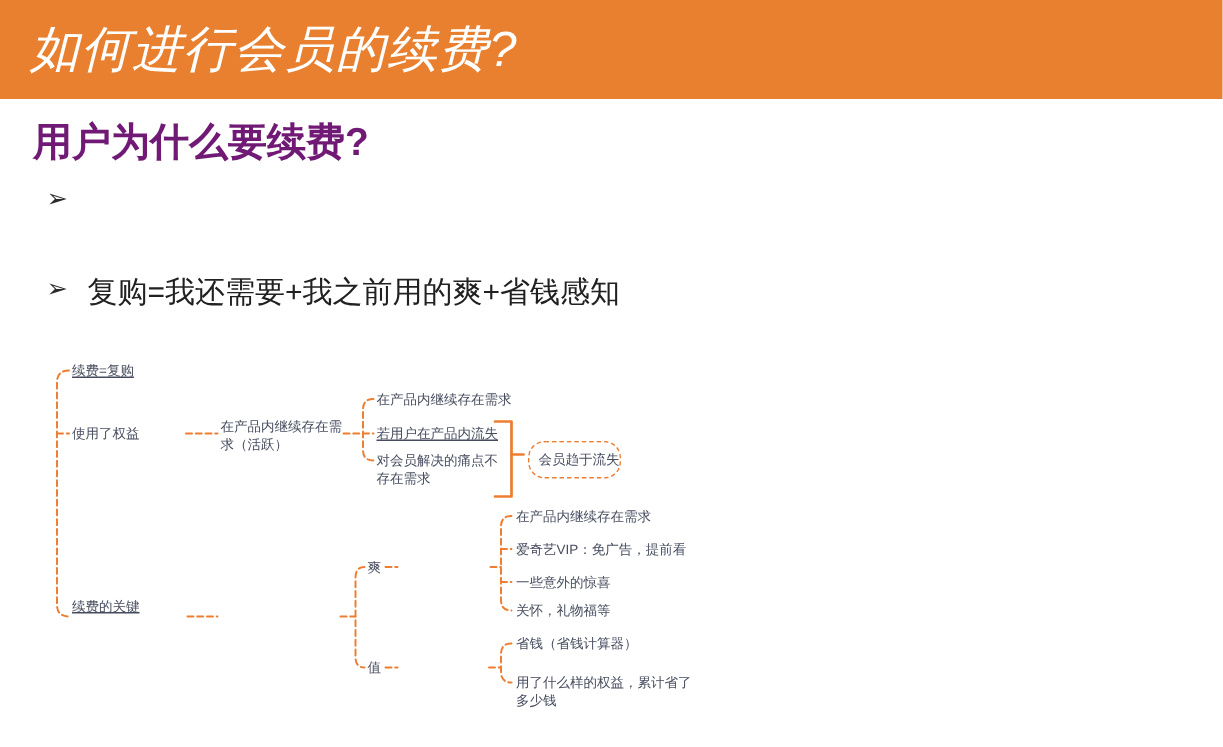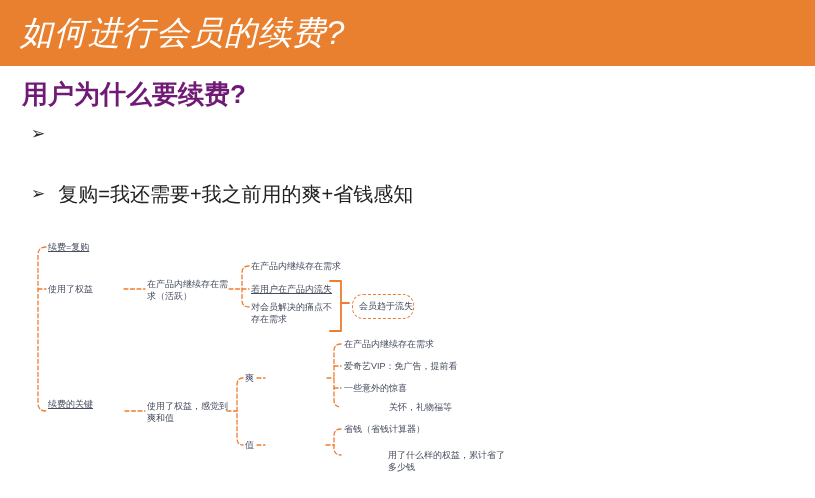--- a/index.html
+++ b/index.html
@@ -98,35 +98,34 @@
         <path d="M330,281 L341,281 L341,331 L330,331"></path>
         <path d="M341,303 L349,303"></path>
       </g>
     </svg>
 
     <div class="mnode" style="left:48px; top:241px;text-decoration:underline;">续费=复购</div>
     <div class="mnode" style="left:48px; top:283px;">使用了权益</div>
     <div class="mnode" style="left:48px; top:398px;text-decoration:underline;">续费的关键</div>
 
     <div class="mnode wrap" style="left:147px; top:278px; width:84px;">在产品内继续存在需求（活跃）</div>
-    <div class="mnode wrap" style="left:147px; top:400px; width:84px;">使用了权益，感觉到爽和值</div>
 
     <div class="mnode" style="left:251px; top:260px;">在产品内继续存在需求</div>
     <div class="mnode" style="left:251px; top:283px;text-decoration:underline;">若用户在产品内流失</div>
     <div class="mnode wrap" style="left:251px; top:301px; width:84px;">对会员解决的痛点不存在需求</div>
 
     <div class="churn-box">
       <span>会员趋于流失</span>
     </div>
 
     <div class="mnode" style="left:245px; top:372px;">爽</div>
     <div class="mnode" style="left:245px; top:439px;">值</div>
 
     <div class="mnode" style="left:344px; top:338px;">在产品内继续存在需求</div>
     <div class="mnode" style="left:344px; top:360px;">爱奇艺VIP：免广告，提前看</div>
     <div class="mnode" style="left:344px; top:382px;">一些意外的惊喜</div>
-    <div class="mnode" style="left:344px; top:401px;margin-left:45px;">关怀，礼物福等</div>
+    <div class="mnode" style="left:344px; top:401px;">关怀，礼物福等</div>
 
     <div class="mnode" style="left:344px; top:423px;">省钱（省钱计算器）</div>
-    <div class="mnode wrap" style="left:344px; top:449px; width:122px;margin-left:44px;">用了什么样的权益，累计省了多少钱</div>
+    <div class="mnode wrap" style="left:344px; top:449px; width:122px;">用了什么样的权益，累计省了多少钱</div>
 
   </div>
 </div>
 
 </body></html>

